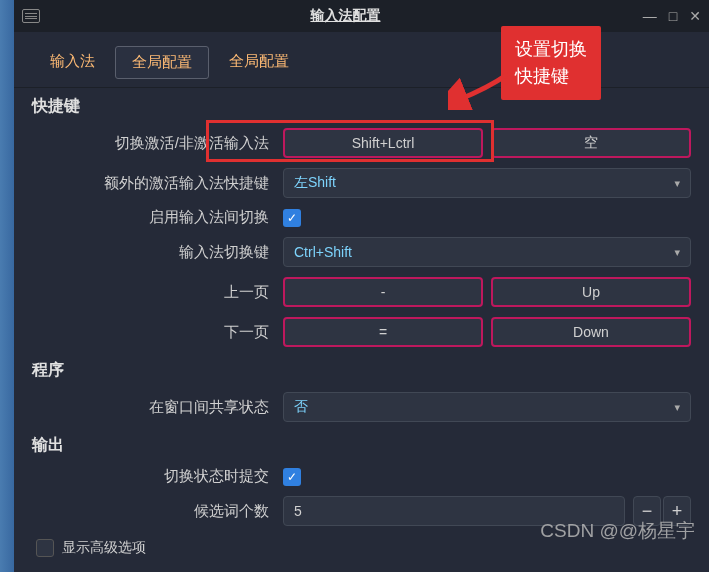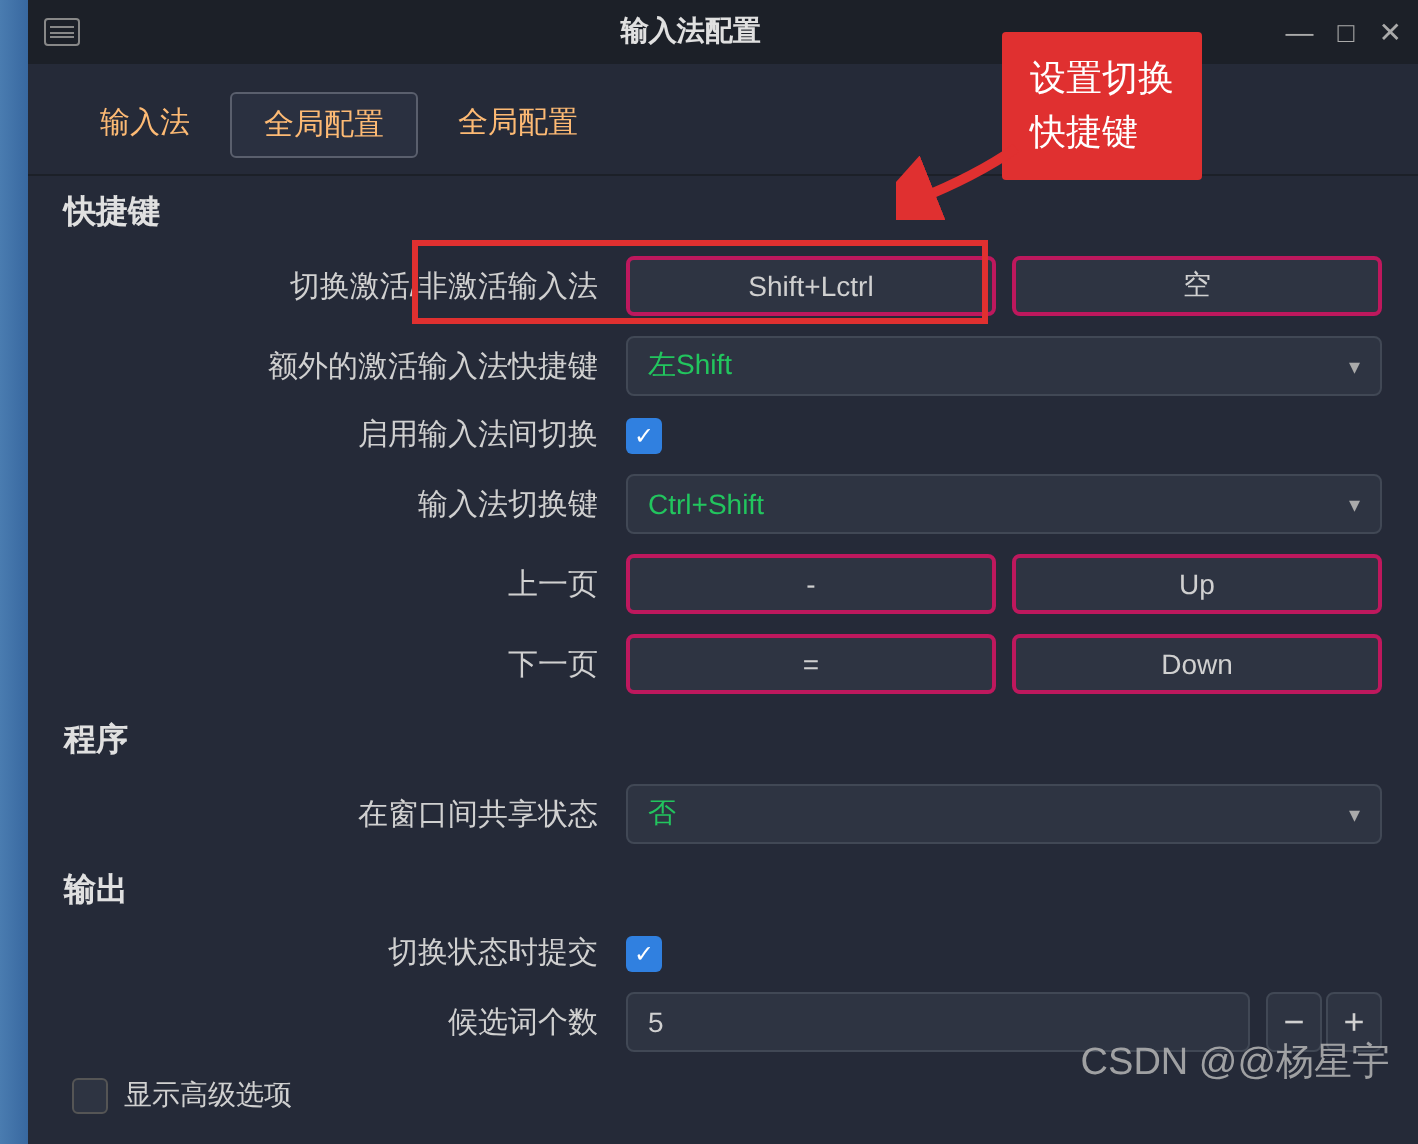--- a/index.html
+++ b/index.html
@@ -2,32 +2,32 @@
 <html><head>
   <meta charset="utf-8">
   <style>
     * { margin: 0; padding: 0; box-sizing: border-box; }
     body { width: 709px; height: 572px; background: #1a2332; font-family: "PingFang SC", "Microsoft YaHei", sans-serif; color: #d0d0d0; font-size: 14px; overflow: hidden; position: relative; }
     .desktop-edge { position: absolute; left: 0; top: 0; width: 14px; height: 572px; background: linear-gradient(90deg, #4a7cb0 0%, #3868a0 100%); }
     .window { position: absolute; left: 14px; top: 0; width: 695px; height: 572px; background: #252a38; }
     .titlebar { height: 32px; background: #1c2028; display: flex; align-items: center; padding: 0 8px; }
     .titlebar-icon { width: 18px; height: 14px; border: 1px solid #888; border-radius: 2px; margin-right: 8px; display: flex; flex-direction: column; justify-content: space-evenly; padding: 2px; }
     .titlebar-icon span { height: 1px; background: #888; }
-    .titlebar-title { flex: 1; text-align: center; font-size: 14px; font-weight: bold; color: #e0e0e0; }
+    .titlebar-title { flex: 1; text-align: center; font-size: 14px; font-weight: bold; color: #e0e0e0; text-decoration: underline; }
     .window-controls { display: flex; gap: 12px; font-size: 14px; color: #aaa; }
     .window-controls span { cursor: pointer; }
     .tabs { display: flex; gap: 4px; padding: 14px 20px 8px; border-bottom: 1px solid #1c2028; }
     .tab { padding: 6px 16px; color: #fdba74; cursor: pointer; border-radius: 3px; font-size: 15px; }
     .tab.active { border: 1px solid #5a5f6d; background: #2a3040; }
     .section-label { padding: 8px 18px 6px; font-size: 16px; color: #e0e0e0; font-weight: bold; }
-    .row { display: flex; align-items: center; padding: 5px 18px; gap: 6px; margin-left: 30px; }
+    .row { display: flex; align-items: center; padding: 5px 18px; gap: 6px; }
     .row-label { width: 245px; text-align: right; padding-right: 8px; font-size: 15px; color: #d0d0d0; }
     .row-controls { flex: 1; display: flex; gap: 8px; }
     .btn { flex: 1; height: 30px; background: #2e3442; border: 2px solid #be185d; border-radius: 4px; color: #d0d0d0; display: flex; align-items: center; justify-content: center; cursor: pointer; font-size: 14px; }
-    .dropdown { flex: 1; height: 30px; background: #2e3442; border: 1px solid #414855; border-radius: 4px; color: #22c55e; display: flex; align-items: center; padding: 0 10px; cursor: pointer; position: relative; font-size: 14px; }
+    .dropdown { flex: 1; height: 30px; background: #2e3442; border: 1px solid #414855; border-radius: 4px; color: #7dd3fc; display: flex; align-items: center; padding: 0 10px; cursor: pointer; position: relative; font-size: 14px; }
     .dropdown::after { content: "▾"; position: absolute; right: 10px; font-size: 11px; color: #aaa; }
     .checkbox { width: 18px; height: 18px; background: #3080e0; border-radius: 3px; display: flex; align-items: center; justify-content: center; color: #fff; font-size: 12px; cursor: pointer; }
     .checkbox.unchecked { background: #2e3442; border: 1px solid #555; }
     .textinput { flex: 1; height: 30px; background: #2e3442; border: 1px solid #414855; border-radius: 4px; color: #d0d0d0; padding: 0 10px; display: flex; align-items: center; font-size: 14px; }
     .stepper { display: flex; gap: 2px; }
     .stepper-btn { width: 28px; height: 30px; background: #2e3442; border: 1px solid #414855; border-radius: 4px; color: #d0d0d0; display: flex; align-items: center; justify-content: center; cursor: pointer; font-size: 18px; }
     .highlight-box { position: absolute; border: 3px solid #e03030; pointer-events: none; }
     .callout { position: absolute; background: #e03030; color: #fff; padding: 10px 14px; font-size: 18px; line-height: 1.5; border-radius: 2px; }
     .arrow { position: absolute; pointer-events: none; }
     .watermark { position: absolute; right: 14px; bottom: 28px; color: #b5b5b5; font-size: 19px; opacity: 0.85; }
@@ -137,21 +137,21 @@
 
   <div class="checkbox-row">
     <div class="checkbox unchecked"></div>
     <div>显示高级选项</div>
   </div>
 
 </div>
 
 <div class="highlight-box" style="left:206px; top:120px; width:288px; height:42px;"></div>
 
-<div class="callout" style="left:501px; top:16px;">
+<div class="callout" style="left:501px; top:26px;">
   <div>设置切换</div>
   <div>快捷键</div>
 </div>
 
 <svg class="arrow" style="left:448px; top:70px; width:66px; height:40px;">
   <defs>
       <marker id="ah" markerWidth="8" markerHeight="8" refX="2" refY="4" orient="auto">
         <polygon points="0 0, 8 4, 0 8" fill="#e03030"></polygon>
       </marker>
     </defs>

